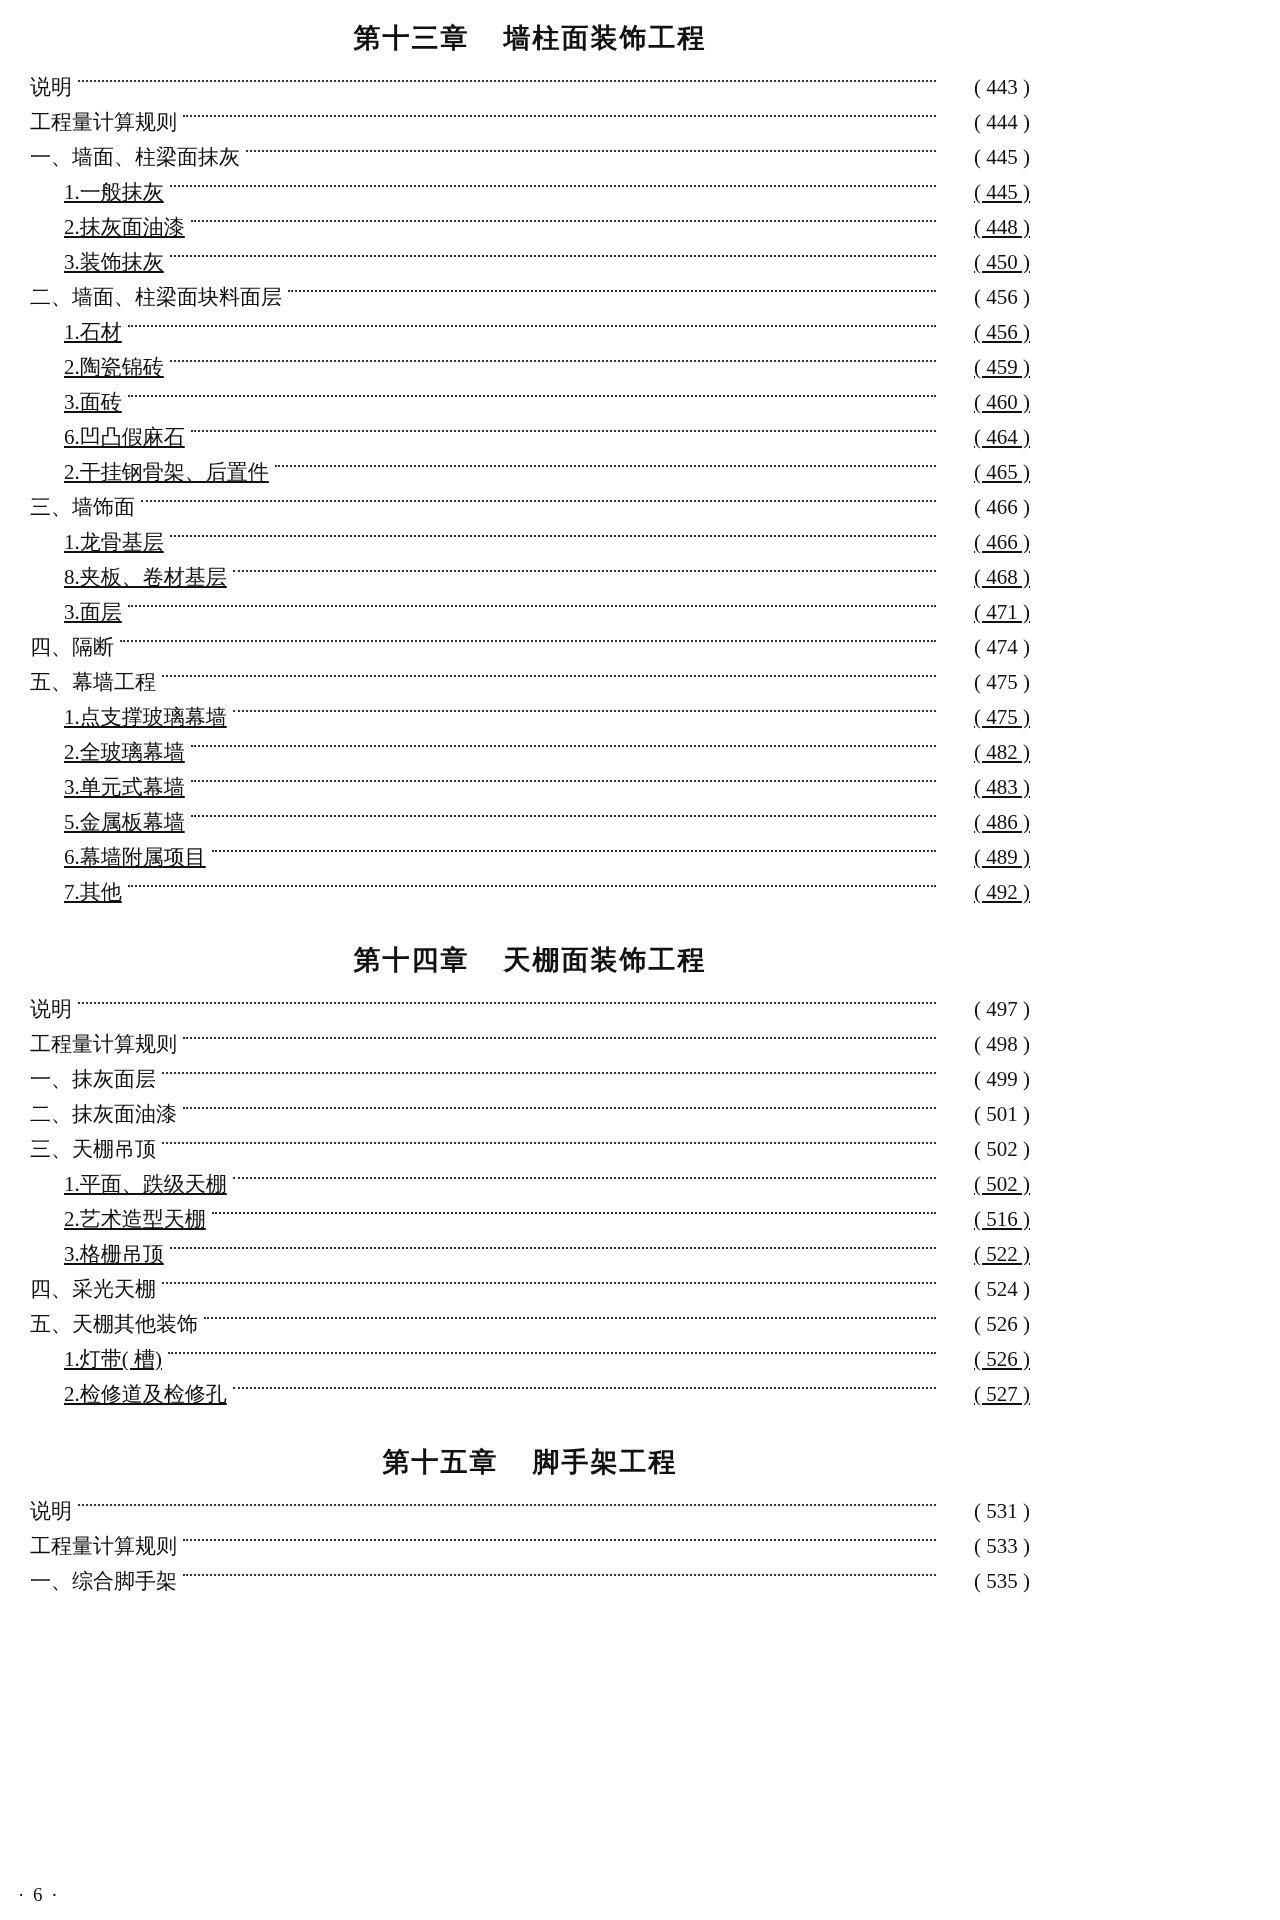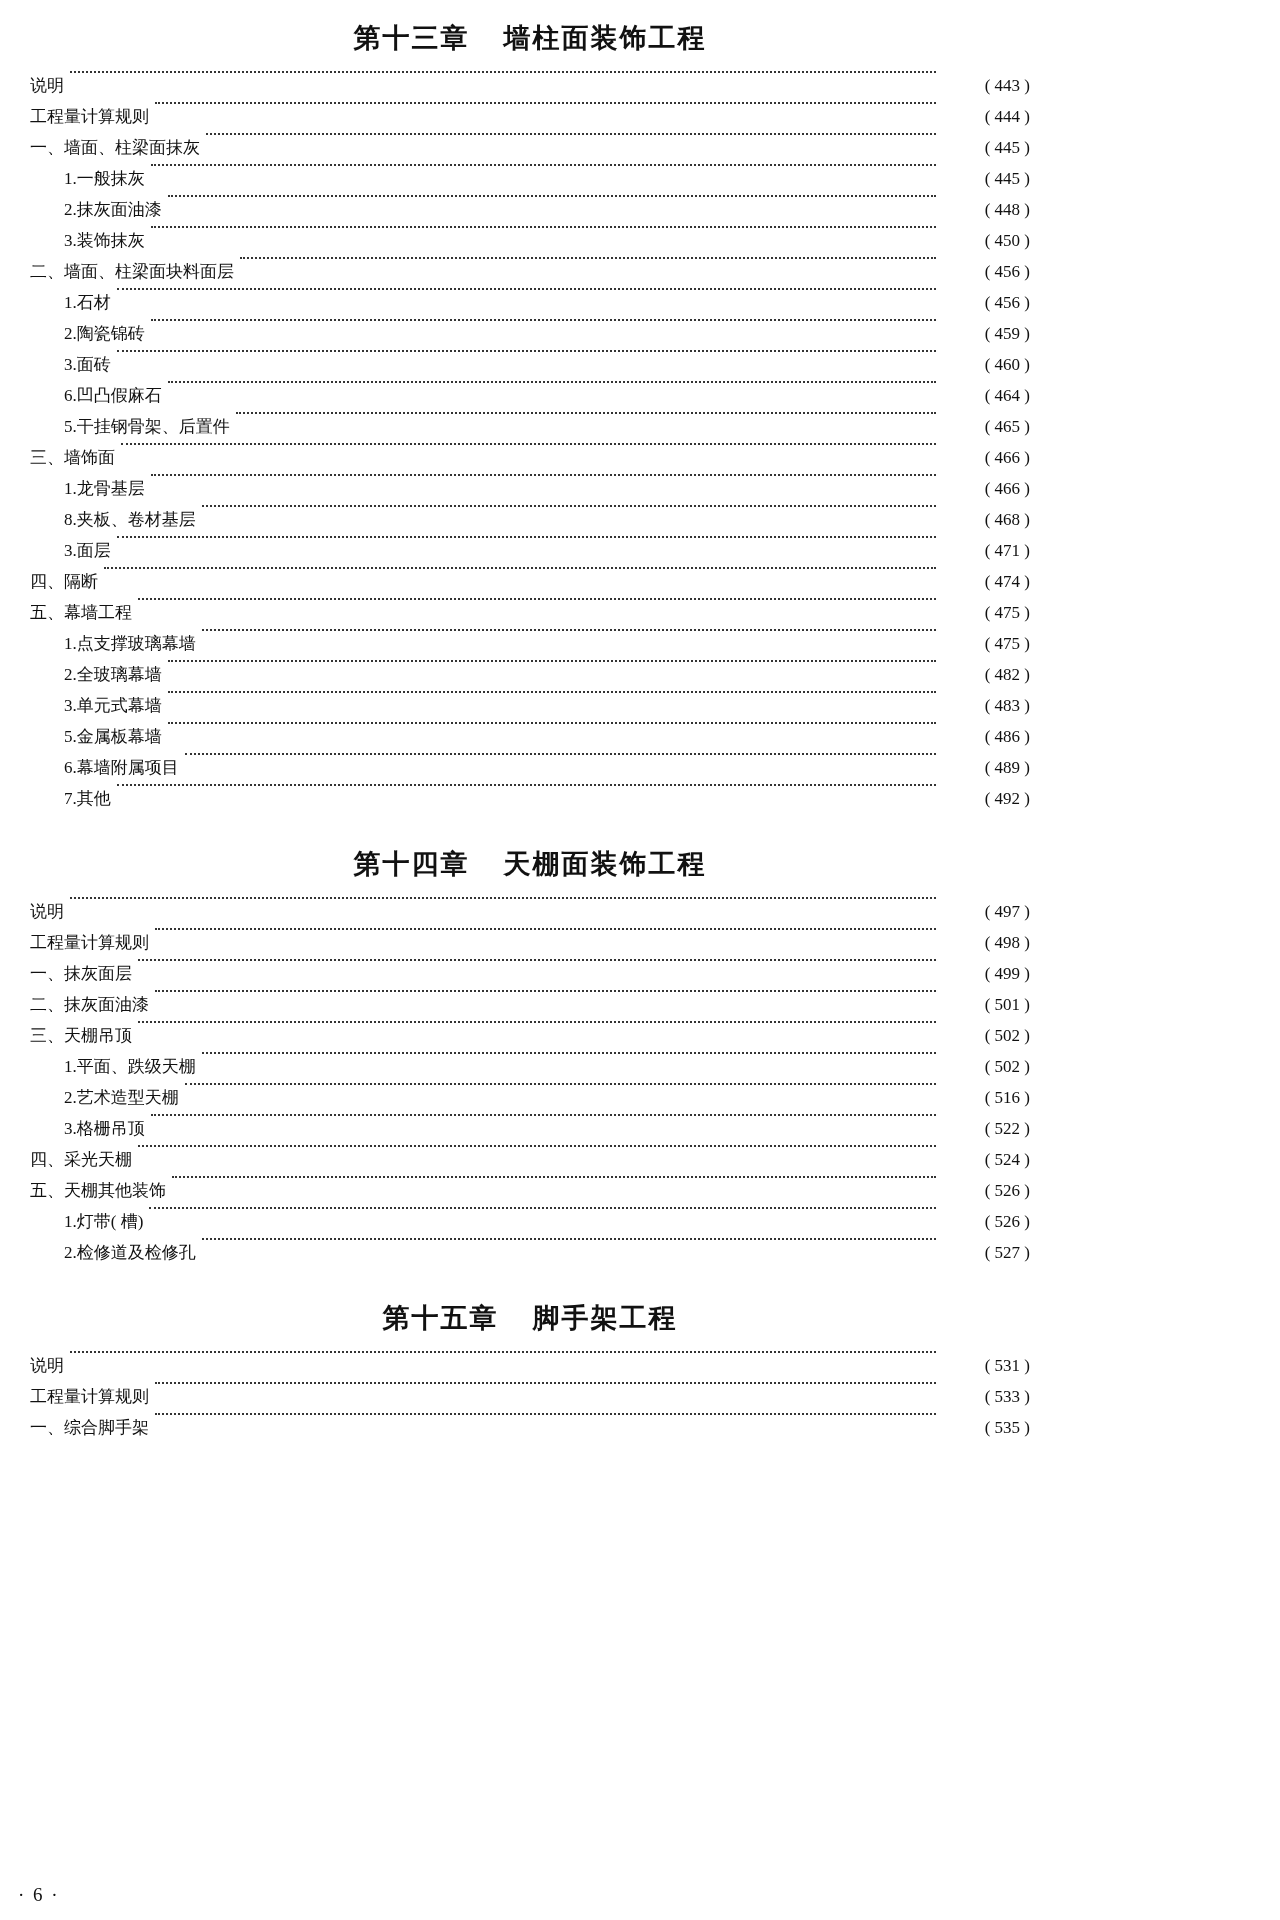--- a/index.html
+++ b/index.html
@@ -44,22 +44,22 @@
   .chapter-title .num {
     margin-right: 34px;
   }
   .toc {
     list-style: none;
     margin: 0;
     padding: 0;
   }
   .toc-item {
     display: flex;
-    align-items: flex-start;
-    font-size: 17px;
+    align-items: center;
+    font-size: 21px;
     line-height: 1.0;
     padding: 7px 0 7px 0;
     white-space: nowrap;
   }
   .toc-item .label {
     flex: 0 0 auto;
     padding-right: 6px;
   }
   .toc-item .dots {
     flex: 1 1 auto;
@@ -69,21 +69,21 @@
     height: 1px;
   }
   .toc-item .pg {
     flex: 0 0 auto;
     padding-left: 8px;
     width: 86px;
     text-align: right;
     letter-spacing: 0px;
   }
   .lvl-0 { padding-left: 0px; }
-  .lvl-1 { padding-left: 34px; }
+  .lvl-1 { padding-left: 34px; text-decoration: underline; }
   .gap-block { height: 26px; }
   .footer {
     position: absolute;
     left: 18px;
     bottom: 14px;
     font-size: 19px;
     letter-spacing: 2px;
   }
 </style>
 </head>
@@ -142,21 +142,21 @@
           <span class="label">3.面砖</span>
           <span class="dots"></span>
           <span class="pg">( 460 )</span>
         </li>
         <li class="toc-item lvl-1">
           <span class="label">6.凹凸假麻石</span>
           <span class="dots"></span>
           <span class="pg">( 464 )</span>
         </li>
         <li class="toc-item lvl-1">
-          <span class="label">5.干挂钢骨架、后置件</span>
+          <span class="label">2.干挂钢骨架、后置件</span>
           <span class="dots"></span>
           <span class="pg">( 465 )</span>
         </li>
         <li class="toc-item lvl-0">
           <span class="label">三、墙饰面</span>
           <span class="dots"></span>
           <span class="pg">( 466 )</span>
         </li>
         <li class="toc-item lvl-1">
           <span class="label">1.龙骨基层</span>

